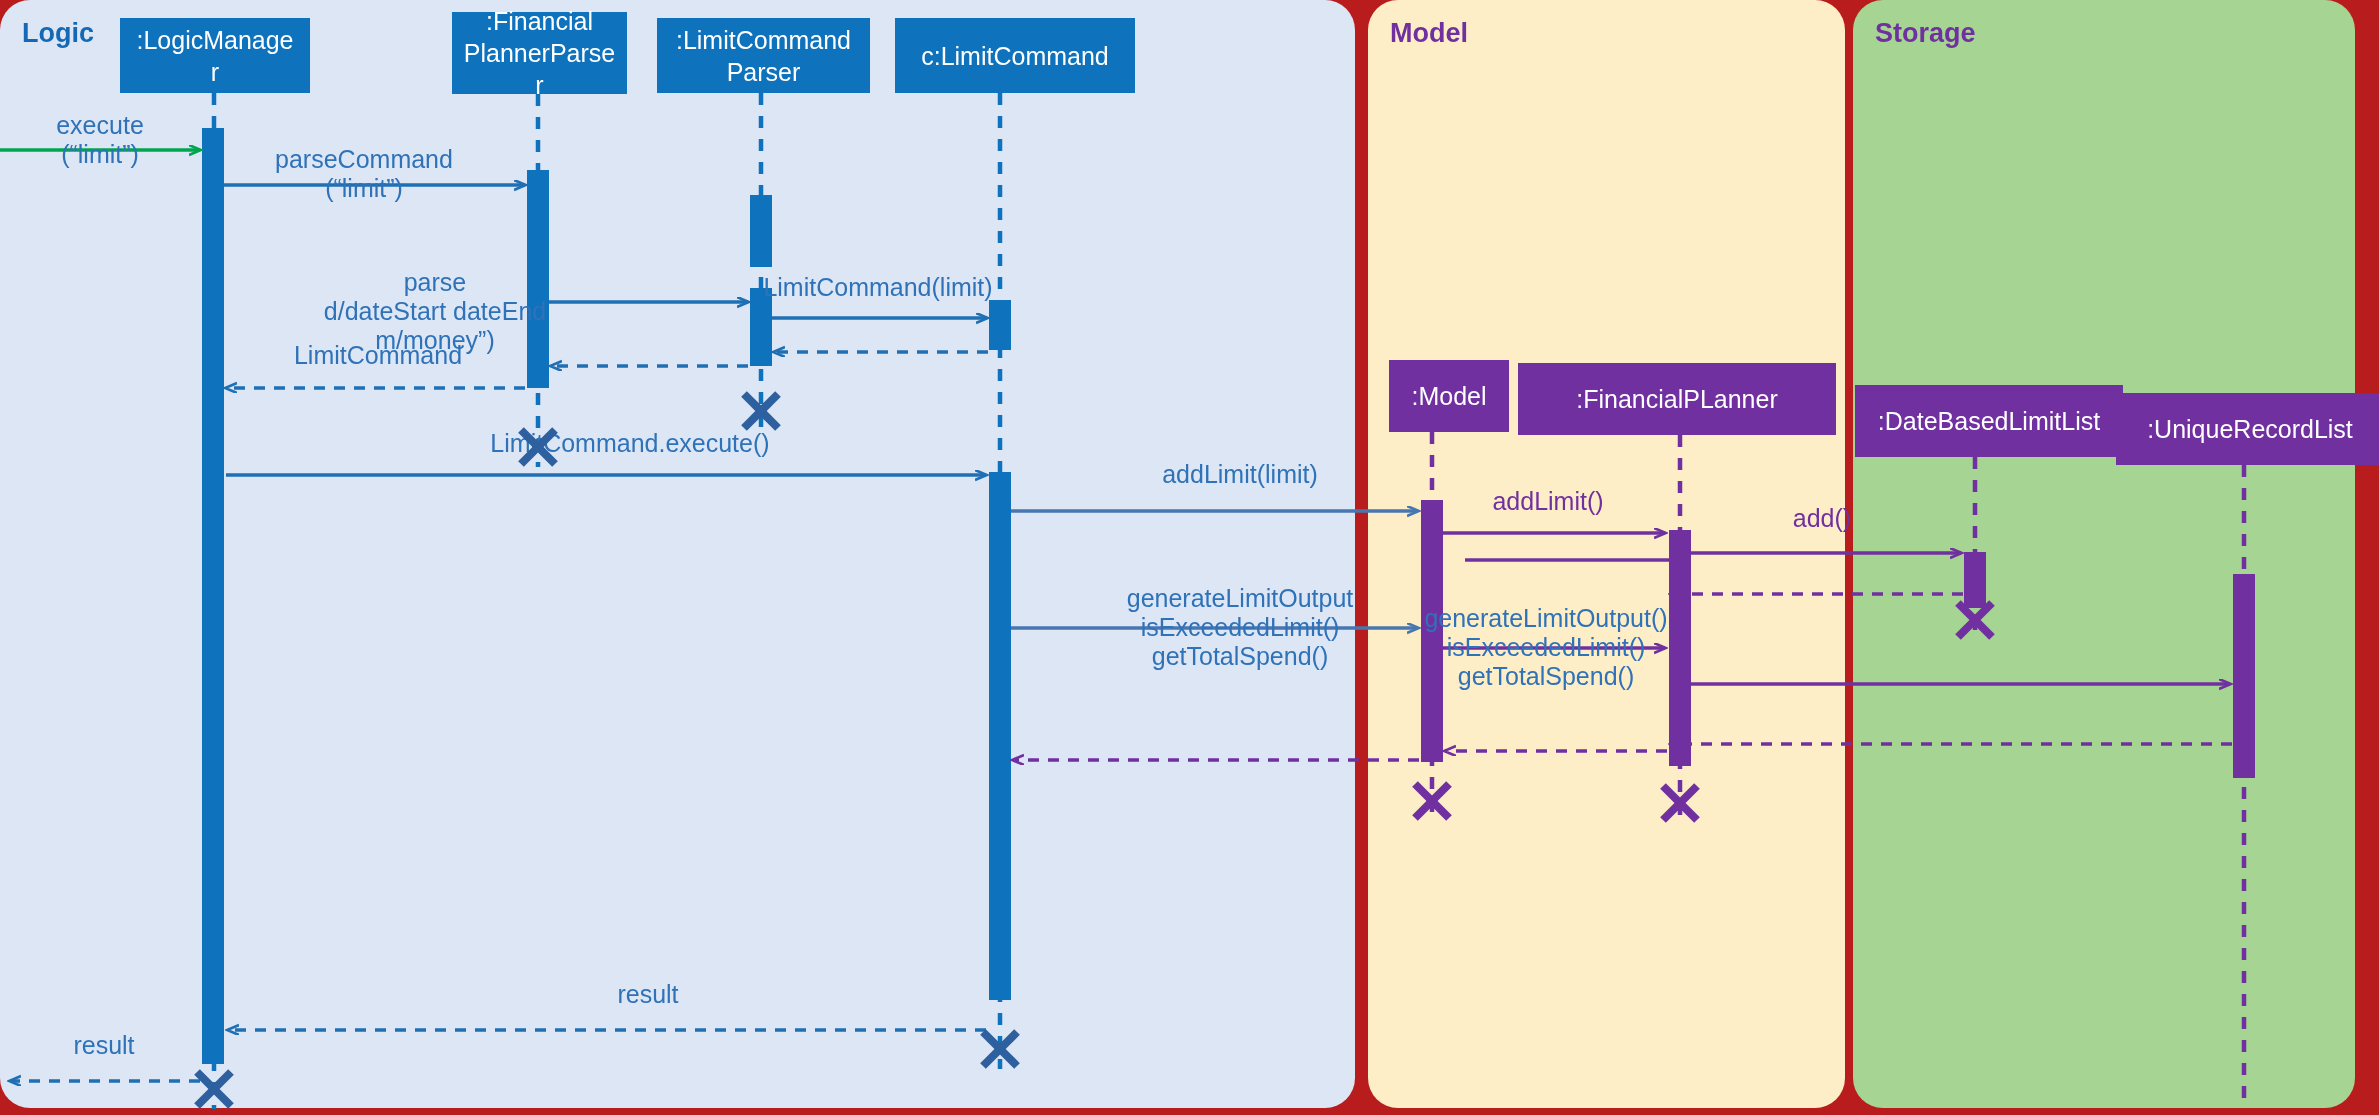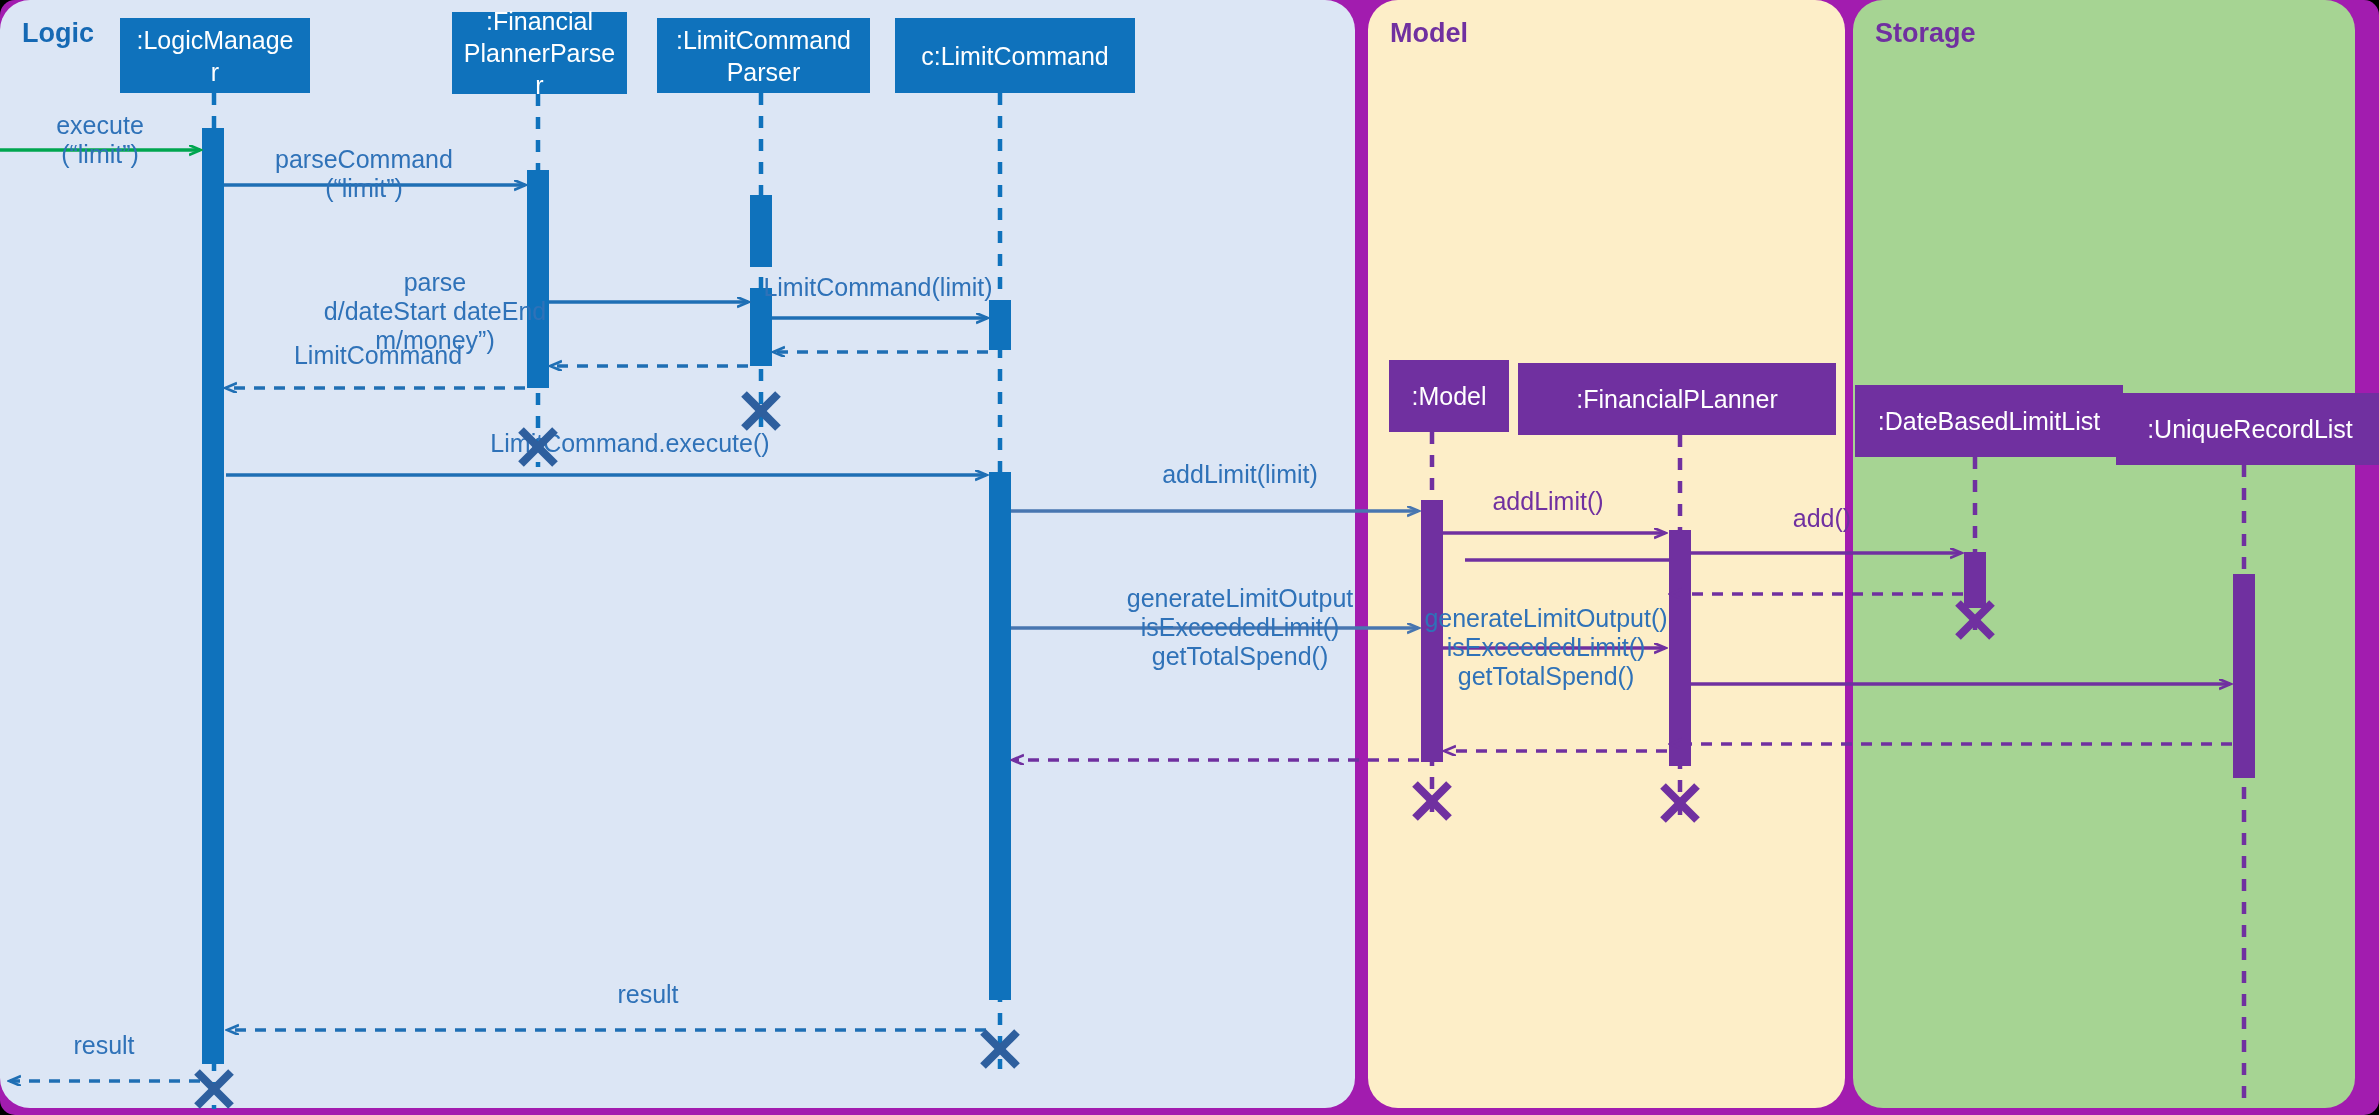--- a/index.html
+++ b/index.html
@@ -5,23 +5,22 @@
   html, body {
     margin: 0;
     padding: 0;
     background: #000000;
     font-family: "Liberation Sans", sans-serif;
   }
   #stage {
     position: relative;
     width: 2379px;
     height: 1115px;
-    background: #a21caf;
+    background: #b91c1c;
     overflow: hidden;
-    border-radius: 15px;
   }
   svg#diagram {
     position: absolute;
     left: 0;
     top: 0;
     width: 2379px;
     height: 1115px;
   }
   text { font-family: "Liberation Sans", sans-serif; }
 </style>

